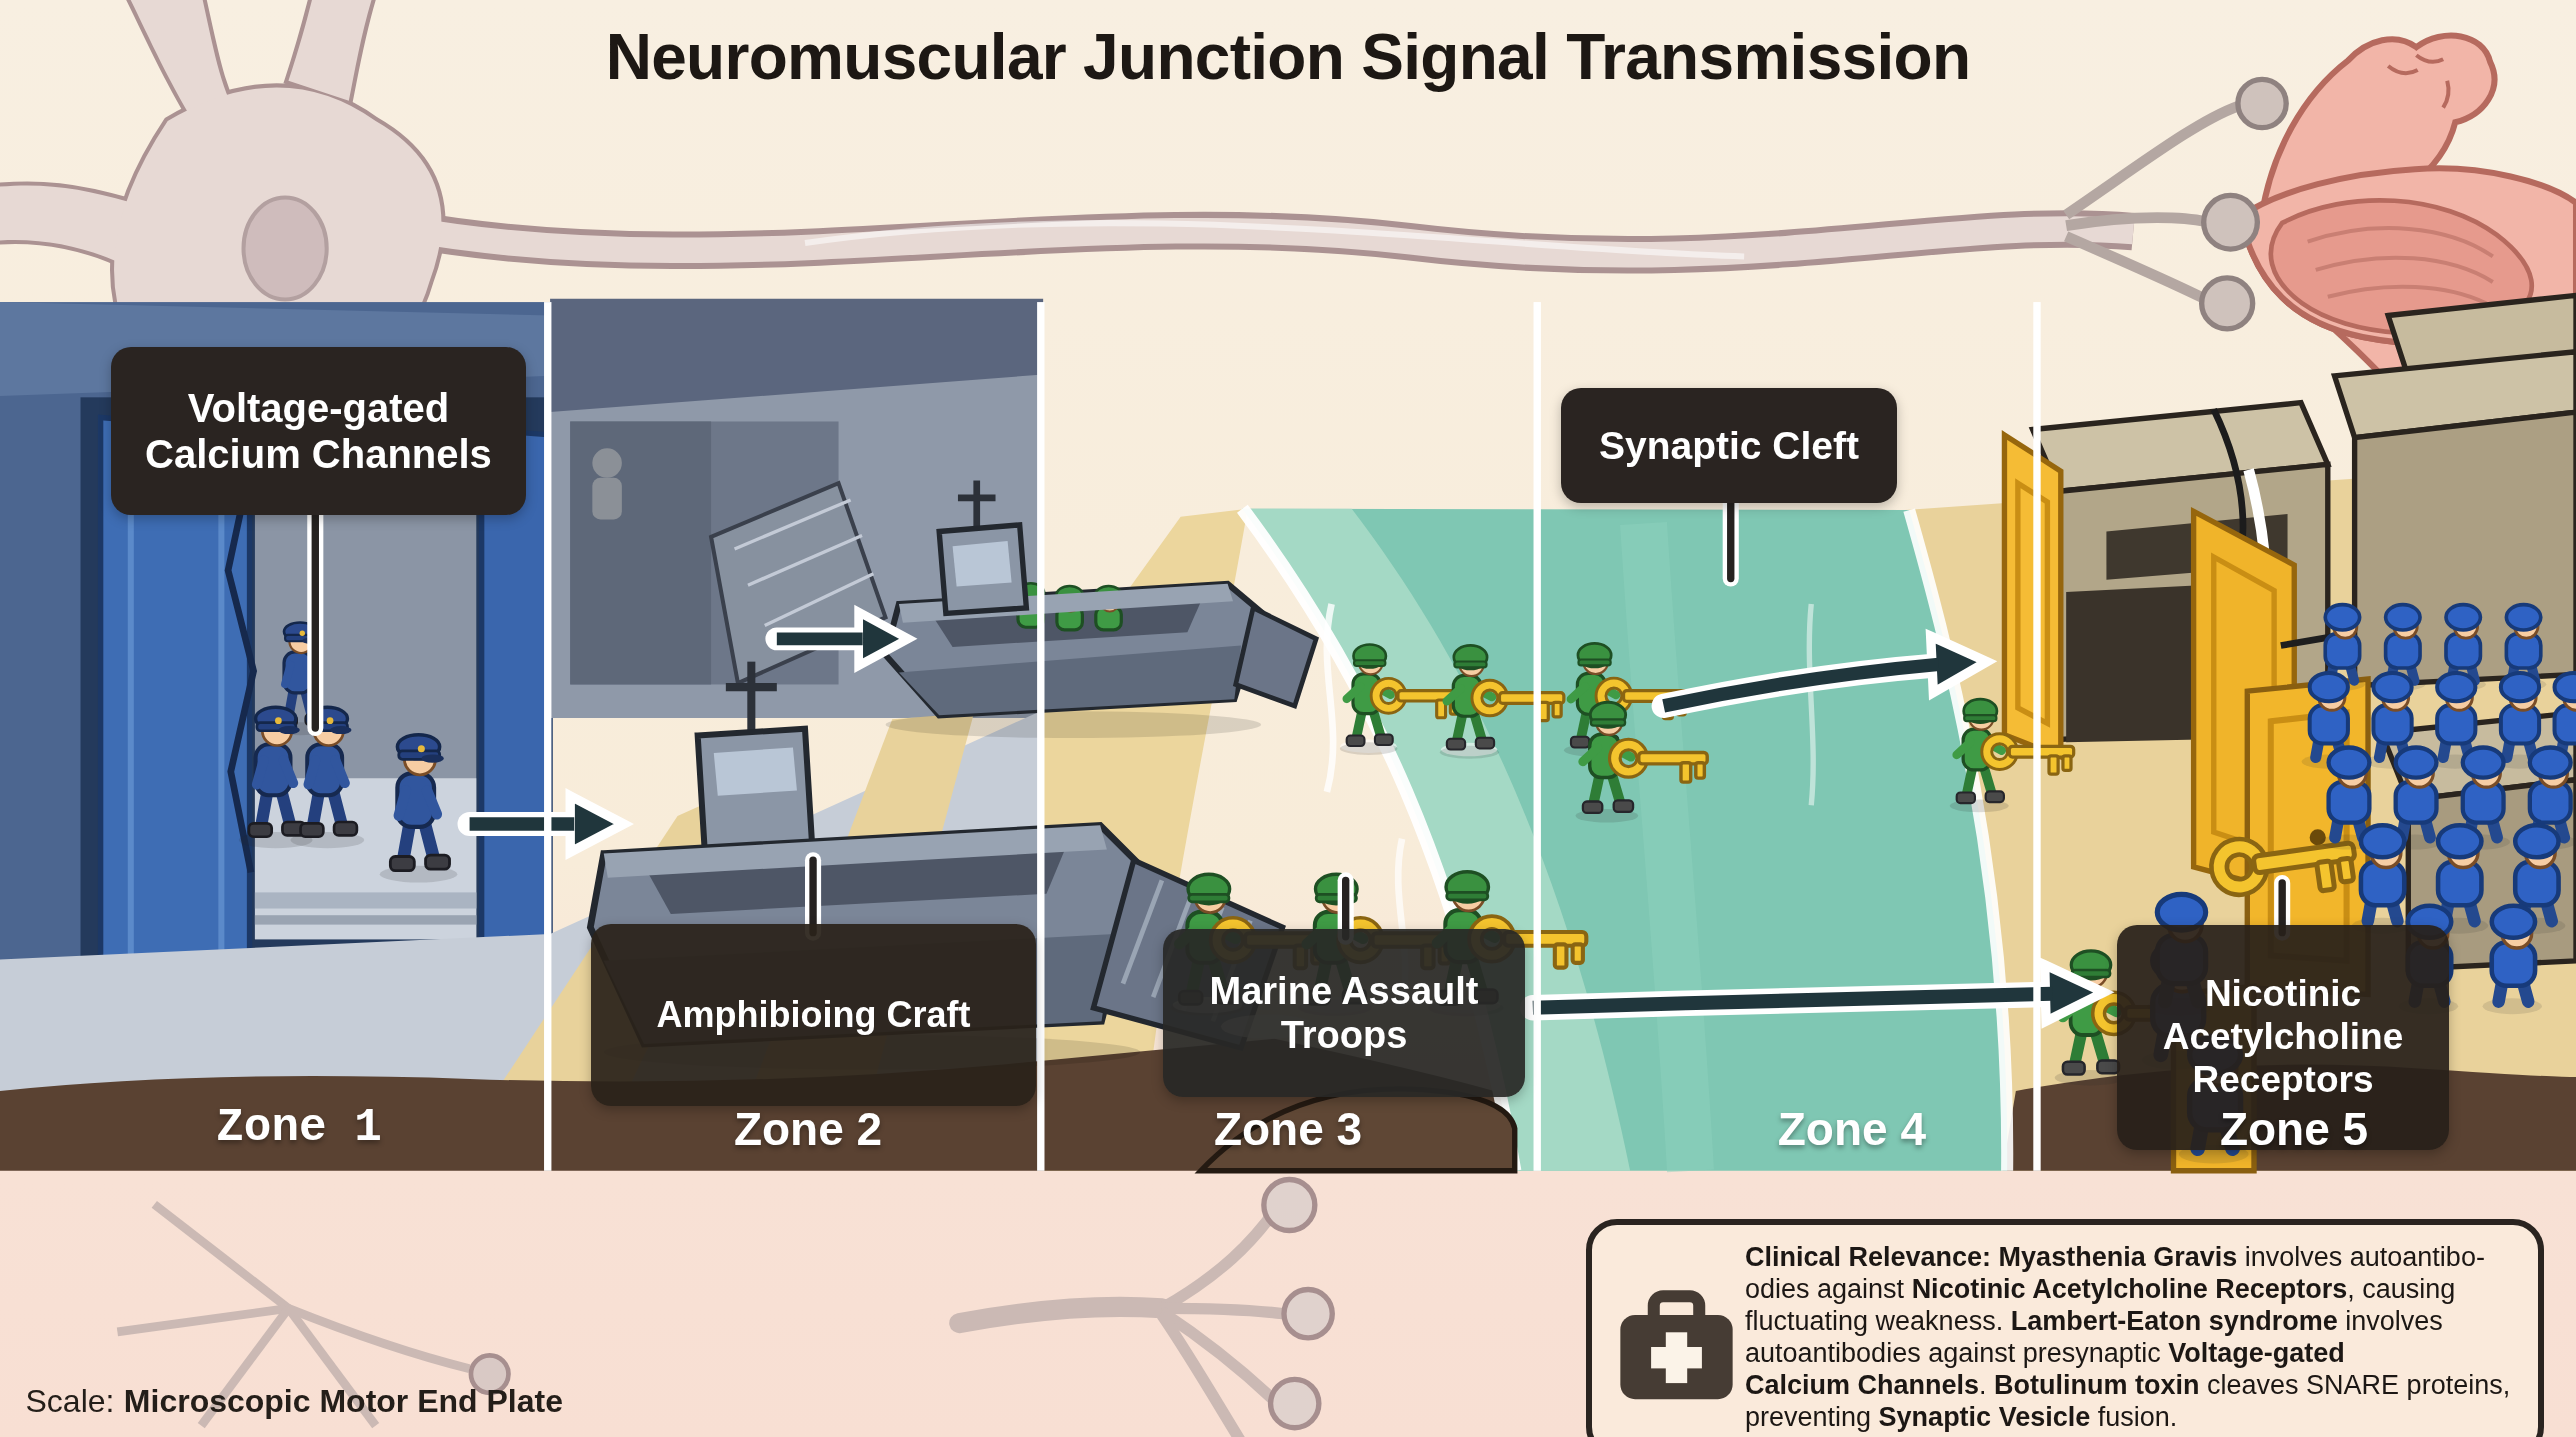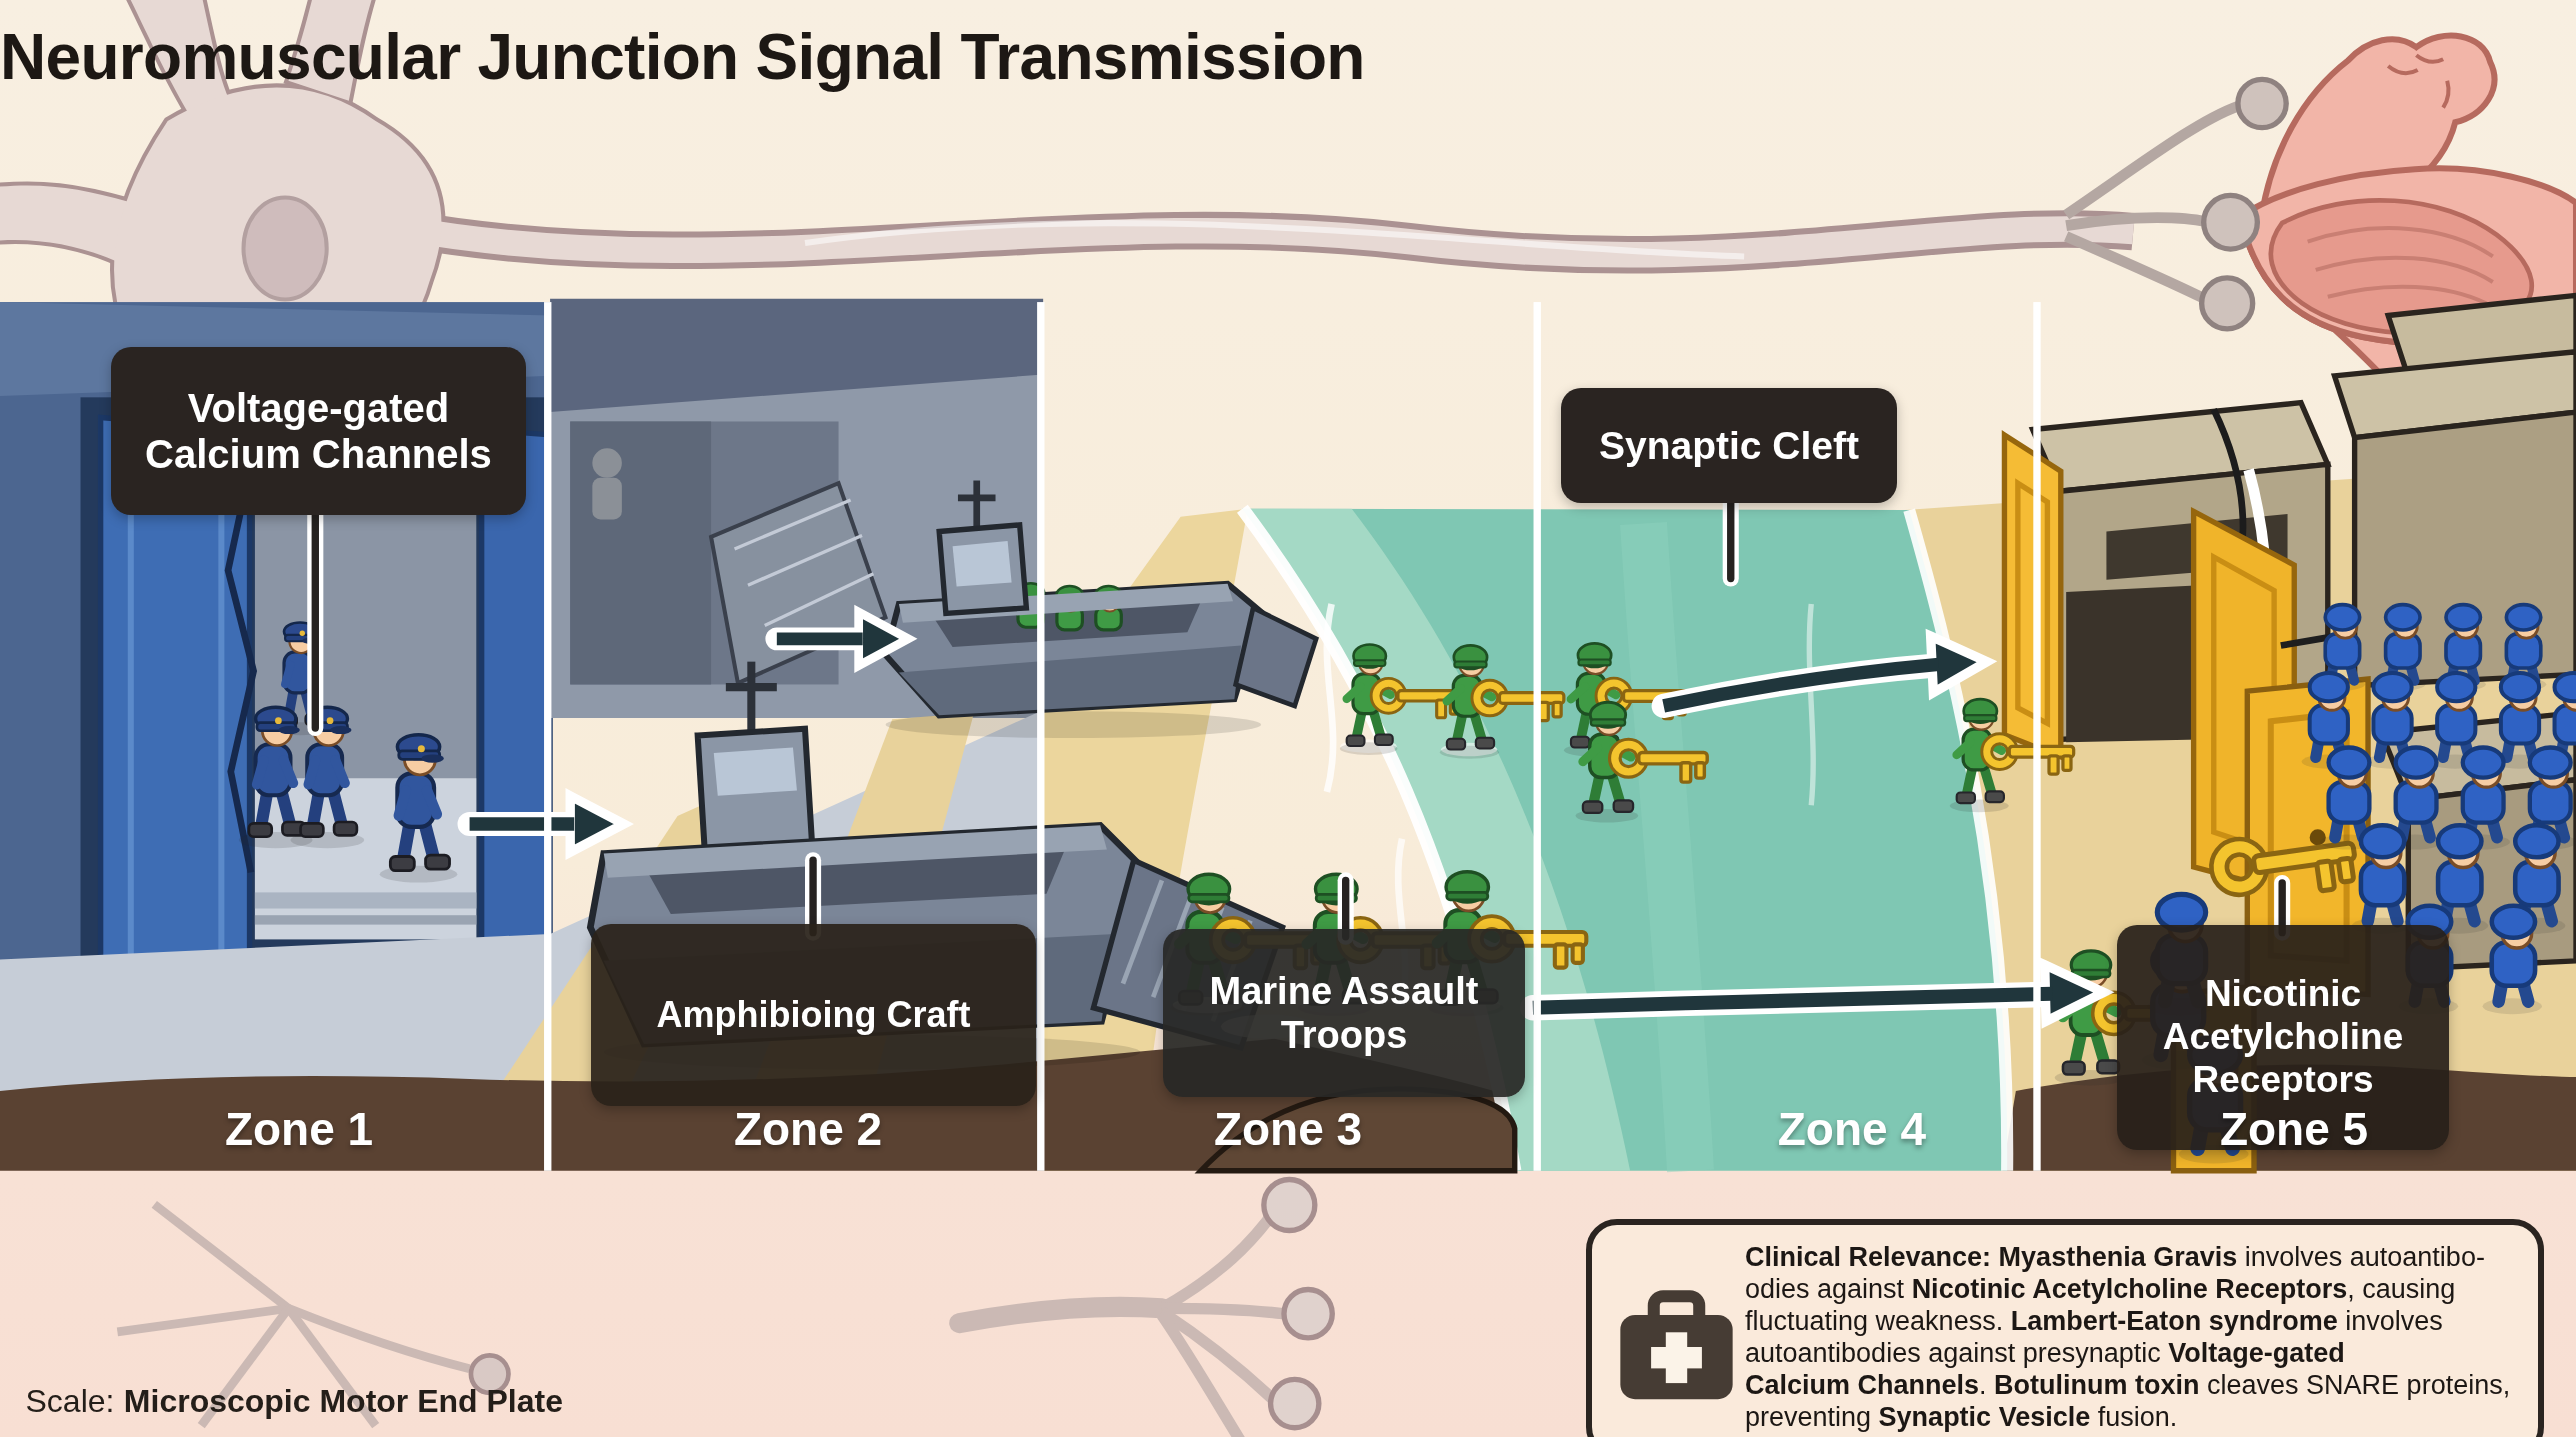--- a/index.html
+++ b/index.html
@@ -3,21 +3,21 @@
 <meta charset="utf-8">
 <style>
   html,body{margin:0;padding:0;background:#f8eedd;}
   .canvas{
     position:relative;width:2576px;height:1438px;overflow:hidden;
     font-family:"Liberation Sans",sans-serif;
     background:linear-gradient(var(--background_top,#f8efe1) 0%,#f8ecd9 60%,var(--background_bottom,#f8e1d5) 82%,#f8dfd3 100%);
   }
   .scene-svg{position:absolute;left:0;top:0;width:2576px;height:1438px;}
   .page-title{
-    position:absolute;left:0;top:20px;width:2576px;text-align:left;
+    position:absolute;left:0;top:20px;width:2576px;text-align:center;
     font-size:64px;font-weight:bold;color:var(--title_text,#1d1814);letter-spacing:-0.7px;
   }
   .callout{
     position:absolute;background:var(--label_box,#2a2421);color:var(--label_text,#fff);
     border-radius:20px;display:flex;flex-direction:column;align-items:center;justify-content:center;
     font-weight:bold;text-align:center;line-height:1.16;box-shadow:0 4px 12px rgba(0,0,0,0.25);
   }
   .co-vgcc  {left:111px; top:347px; width:415px; height:168px; font-size:40px;}
   .co-craft {left:591px; top:924px;width:445px; height:182px; font-size:36px; background:rgba(42,34,26,0.93);}
   .co-troops{left:1163px;top:929px;width:362px; height:168px; font-size:38px; background:rgba(40,40,38,0.93);}
@@ -391,21 +391,21 @@
   <div class="callout co-cleft">
     <div>Synaptic Cleft</div>
   </div>
 
   <div class="callout co-nachr">
     <div>Nicotinic</div>
     <div>Acetylcholine</div>
     <div>Receptors</div>
   </div>
 
-  <div class="zone-label" style="left:165px;">Zone 1</div>
+  <div class="zone-label" style="left:165px;font-family:Liberation Mono, monospace;">Zone 1</div>
   <div class="zone-label" style="left:674px;">Zone 2</div>
   <div class="zone-label" style="left:1154px;">Zone 3</div>
   <div class="zone-label" style="left:1658px;text-align:right;">Zone 4</div>
   <div class="zone-label" style="left:2160px;">Zone 5</div>
 
   <div class="scale-note">
     <span>Scale:</span><span class="bold">Microscopic Motor End Plate</span>
   </div>
 
   <div class="clinical-box">

